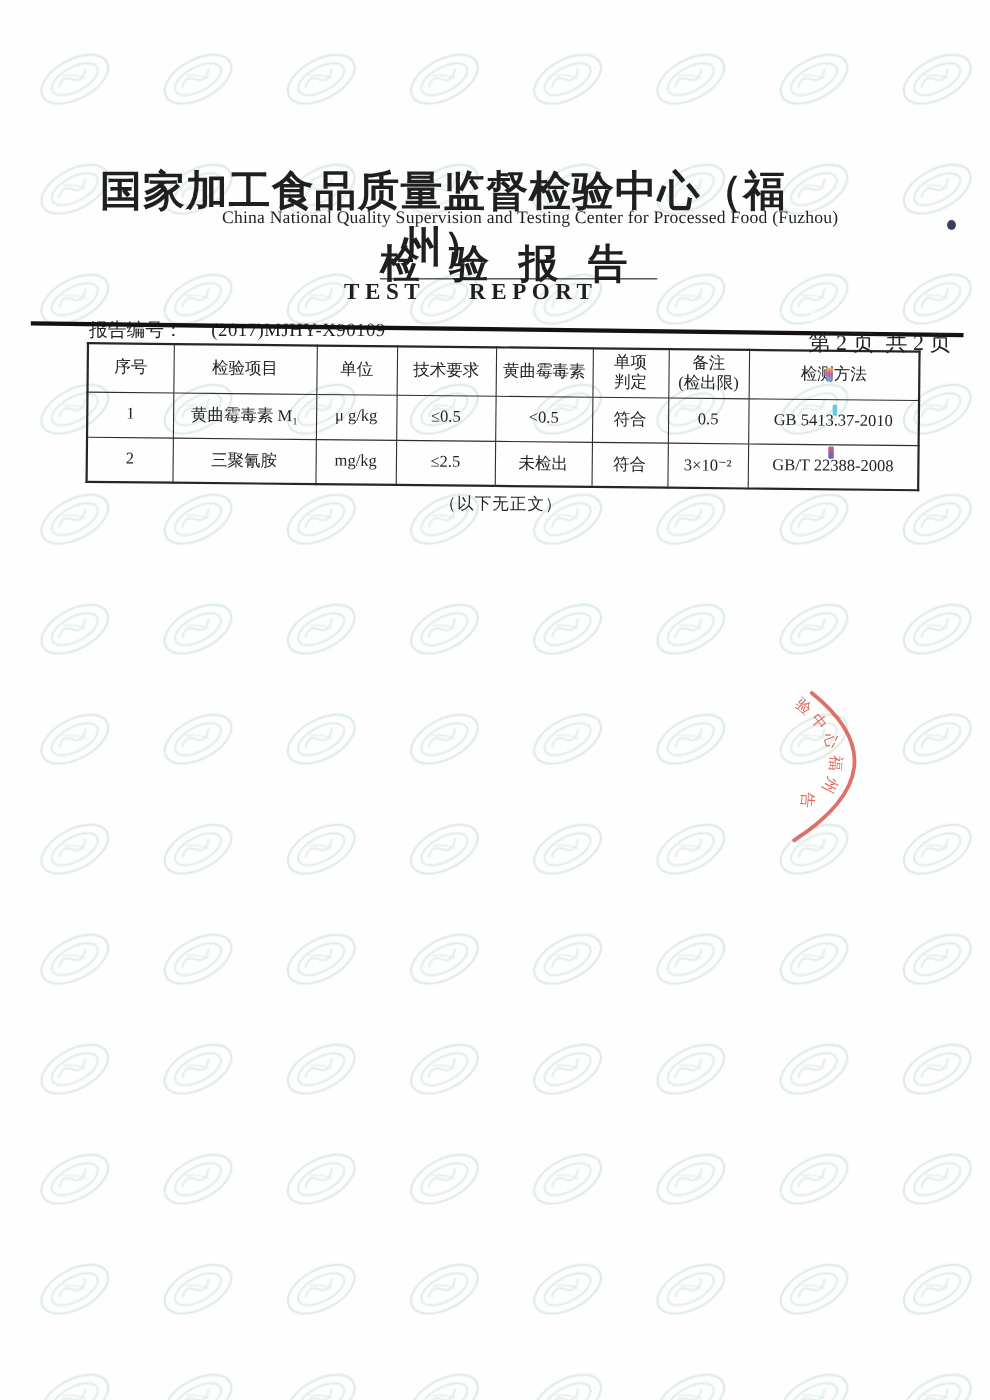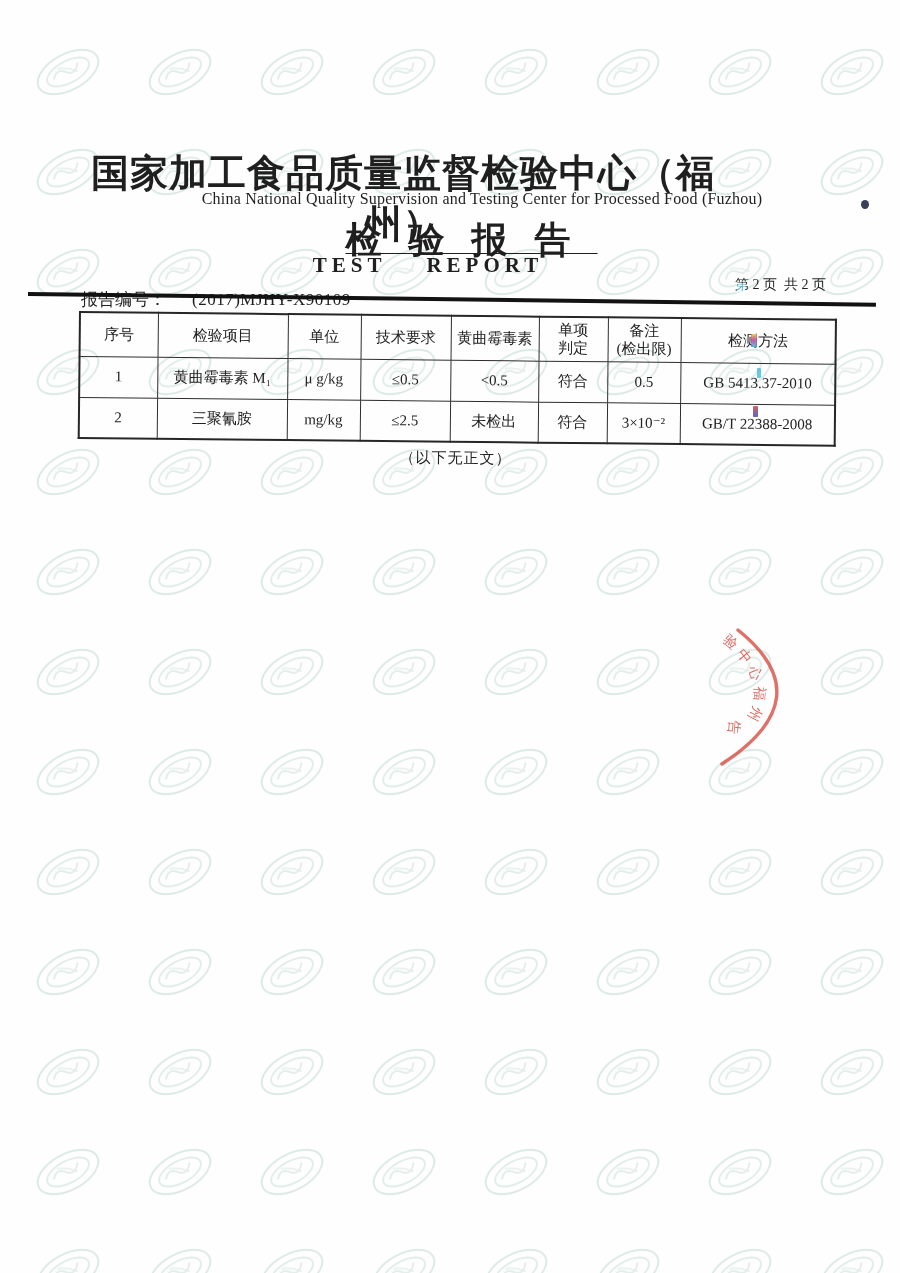--- a/index.html
+++ b/index.html
@@ -33,21 +33,21 @@
     text-align:center;font-size:21px;font-weight:bold;
     letter-spacing:5px;word-spacing:30px;z-index:2;
   }
   .subtitle{
     position:absolute;top:277px;left:0;width:900px;
     text-align:center;padding-left:24px;box-sizing:border-box;
     font-size:16px;white-space:pre;z-index:2;
   }
   .report-no{position:absolute;left:64px;top:268px;font-size:17px;z-index:2;white-space:pre;}
   .report-no .val{margin-left:26px;letter-spacing:.5px;}
-  .page-ind{position:absolute;left:735px;top:276px;font-size:14px;white-space:pre;z-index:3;}
+  .page-ind{position:absolute;left:735px;top:298px;font-size:20px;white-space:pre;z-index:3;}
 
   .rule{
     position:absolute;left:28px;top:292px;width:848px;height:4px;
     background:#121212;transform:rotate(.72deg);transform-origin:left center;z-index:2;
   }
 
   
   .tablewrap{
     position:absolute;left:79px;top:311px;width:756px;
     transform:rotate(.58deg);transform-origin:top left;z-index:2;

